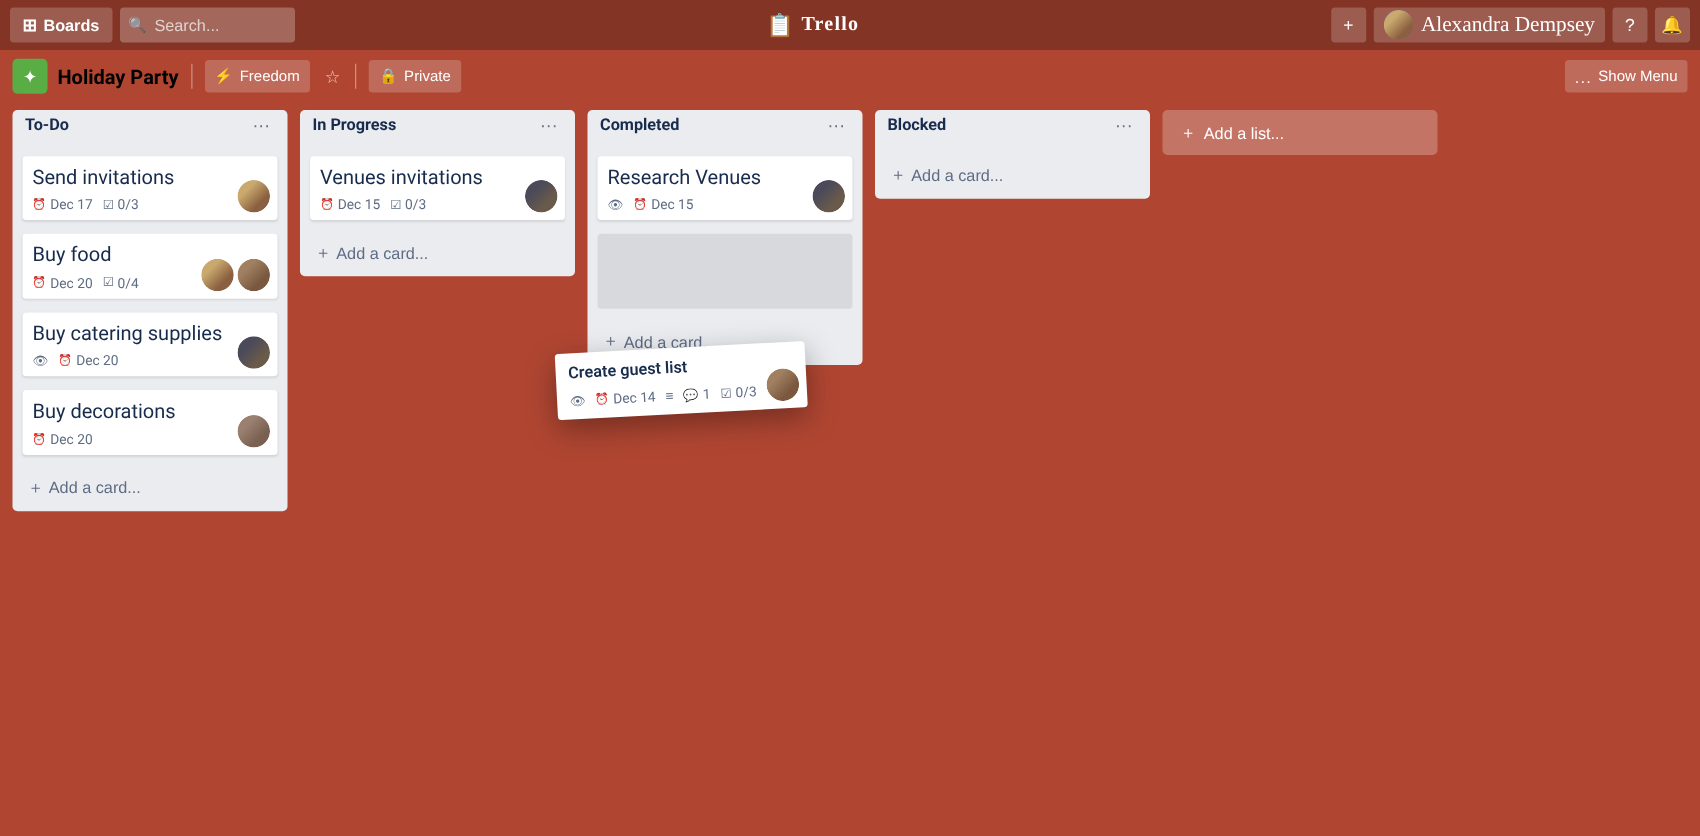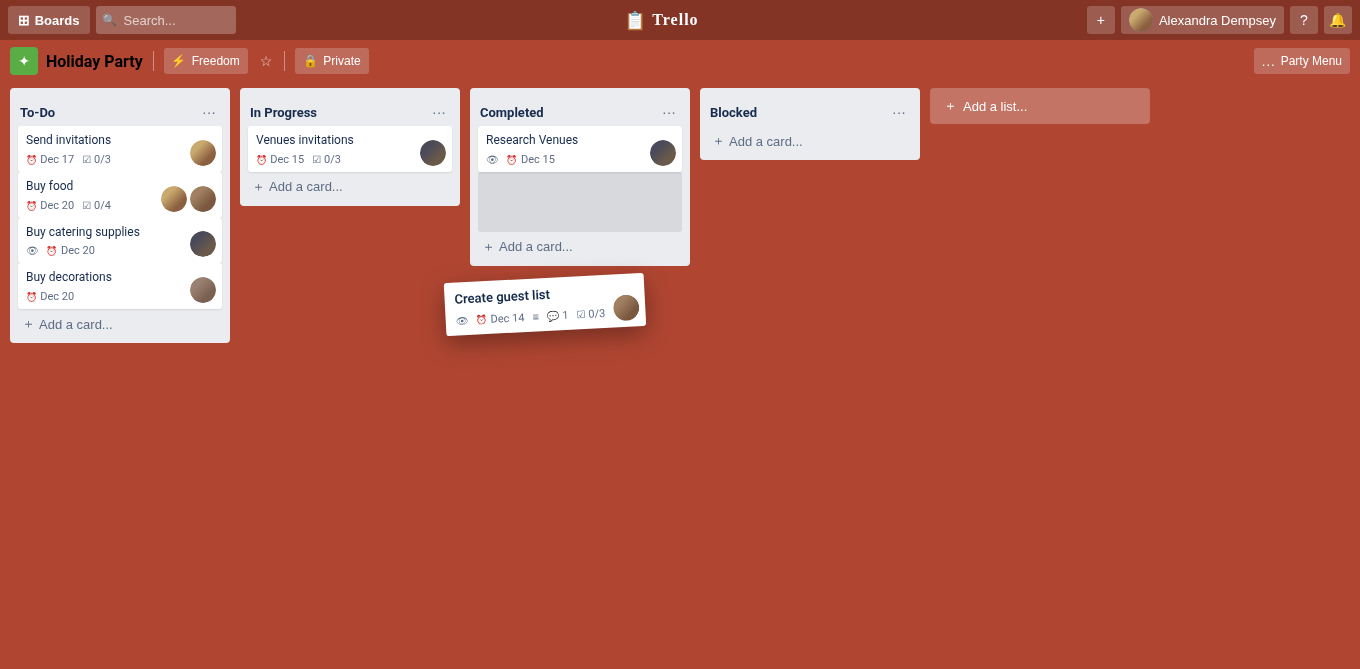--- a/index.html
+++ b/index.html
@@ -51,22 +51,22 @@
       border: none; border-radius: 3px;
       color: #fff; font-size: 14px;
       width: 28px; height: 28px;
       display: flex; align-items: center; justify-content: center;
       cursor: pointer;
     }
     .user-btn {
       display: flex; align-items: center; gap: 6px;
       background: rgba(255,255,255,0.2);
       border: none; border-radius: 3px;
-      color: #fff; font-size: 13px;
-      padding: 0 8px; height: 28px; cursor: pointer;
+      color: #fff; font-size: 17px;
+      padding: 0 8px; height: 28px; cursor: pointer; font-family: Liberation Serif, serif;
     }
     .user-avatar {
       width: 24px; height: 24px; border-radius: 50%;
       background: #8e6b8e;
       display: flex; align-items: center; justify-content: center;
       font-size: 10px; color: #fff; font-weight: bold;
       overflow: hidden;
     }
     .avatar-img {
       width: 24px; height: 24px; border-radius: 50%;
@@ -126,22 +126,22 @@
       padding: 6px 10px; gap: 10px;
       overflow-x: auto;
     }
 
     
     .list {
       background: #ebecf0;
       border-radius: 4px;
       width: 220px;
       min-width: 220px;
-      padding: 12px 8px 4px;
-      display: flex; flex-direction: column; gap: 0;
+      padding: 0 8px 4px;
+      display: flex; flex-direction: column; gap: 11px;
     }
     .list-header {
       display: flex; align-items: center; justify-content: space-between;
       padding: 2px 2px 4px;
     }
     .list-title {
       font-size: 13px; font-weight: 700; color: #172b4d;
     }
     .list-menu-btn {
       background: none; border: none; cursor: pointer;
@@ -151,21 +151,21 @@
     
     .card {
       background: #fff;
       border-radius: 3px;
       padding: 6px 8px;
       box-shadow: 0 1px 2px rgba(0,0,0,0.1);
       position: relative;
       cursor: pointer;
     }
     .card-title {
-      font-size: 12px; color: #172b4d;
+      font-size: 16px; color: #172b4d;
       margin-bottom: 4px; line-height: 1.4;
     }
     .card-meta {
       display: flex; align-items: center; gap: 8px;
       flex-wrap: wrap;
     }
     .card-meta-item {
       display: flex; align-items: center; gap: 3px;
       font-size: 11px; color: #5e6c84;
     }
@@ -290,21 +290,21 @@
     <span>☆</span>
   </button>
   <div class="board-header-sep"></div>
   <button class="private-btn">
     <span>🔒</span>
     <span>Private</span>
   </button>
   <div class="header-right">
     <button class="show-menu-btn">
       <span class="dots-icon">...</span>
-      <span>Party Menu</span>
+      <span>Show Menu</span>
     </button>
   </div>
 </div>
 
 <div class="board-main">
 
   <div class="list">
     <div class="list-header">
       <span class="list-title">To-Do</span>
       <button class="list-menu-btn">···</button>

